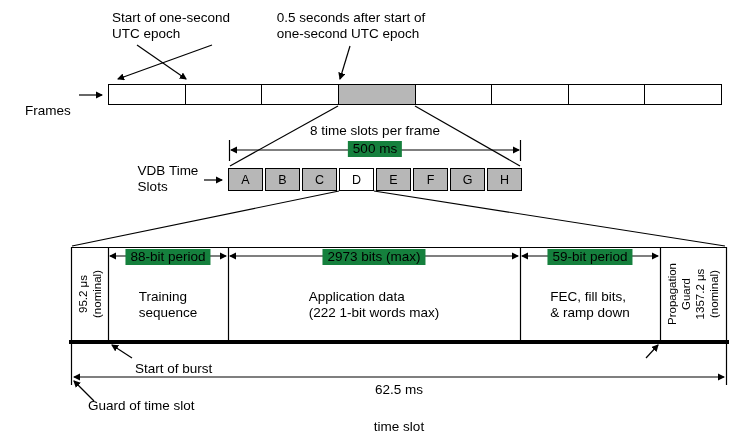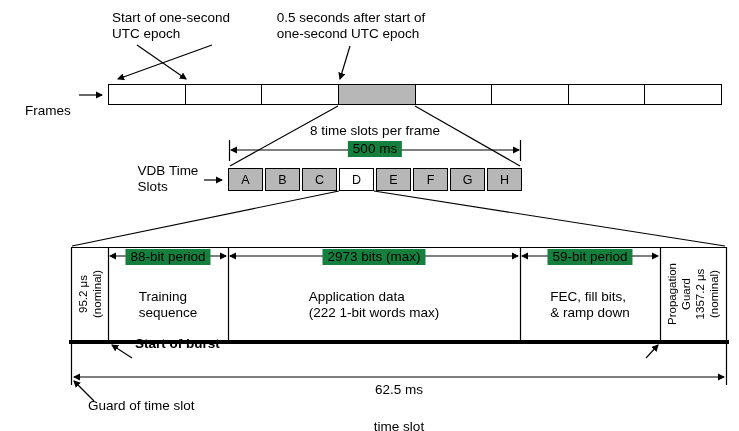--- a/index.html
+++ b/index.html
@@ -138,19 +138,19 @@
   <div class="clabel" style="left:590px; top:289px;">FEC, fill bits,
 &amp; ramp down</div>
 
   <div class="rot" style="left:90px; top:294px;">95.2 μs
 (nominal)</div>
   <div class="rot" style="left:693px; top:294px;">Propagation
 Guard
 1357.2 μs
 (nominal)</div>
 
-  <div class="lbl" style="left:135px; top:336px;font-weight:bold;">Start of burst</div>
+  <div class="lbl" style="left:135px; top:361px;">Start of burst</div>
 
   <div class="clabel" style="left:399px; top:382px;">62.5 ms</div>
   <div class="clabel" style="left:399px; top:419px;text-decoration:underline;">time slot</div>
   <div class="lbl" style="left:88px; top:398px;">Guard of time slot</div>
 
 </div>
 
 </body></html>

